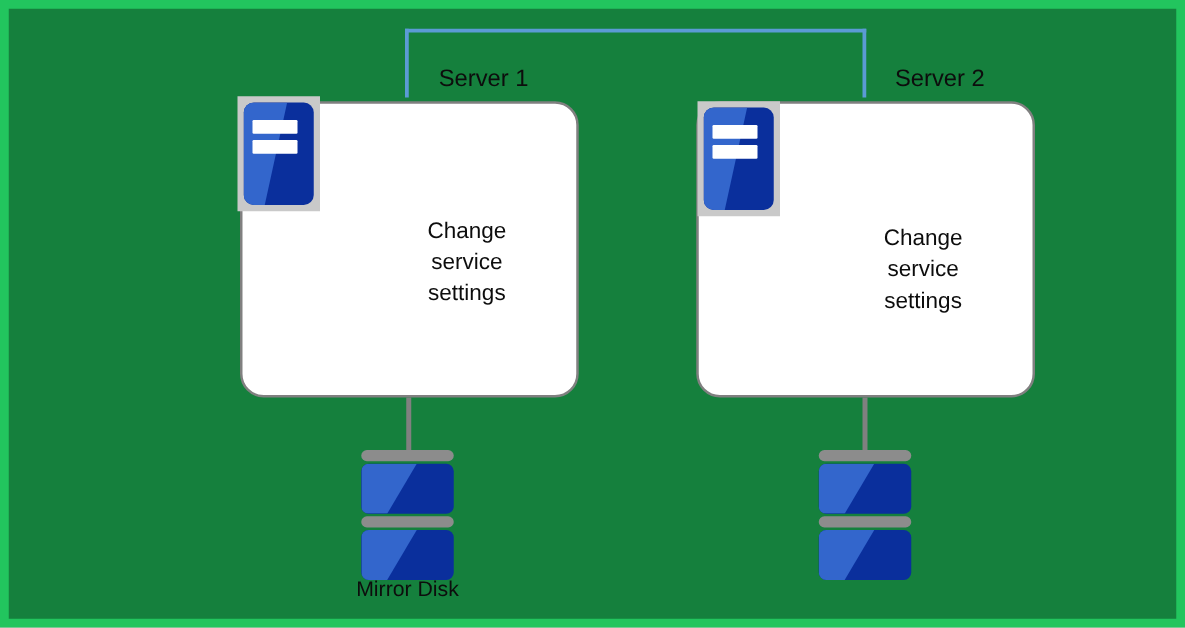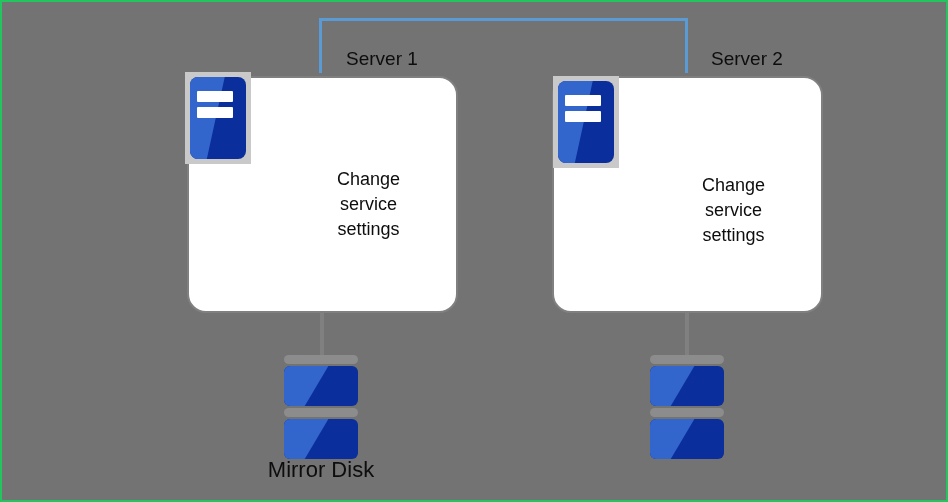--- a/index.html
+++ b/index.html
@@ -7,23 +7,23 @@
     padding: 0;
     background: #ffffff;
   }
   body {
     font-family: "Liberation Sans", sans-serif;
   }
   #canvas {
     position: relative;
     width: 948px;
     height: 502px;
-    background: #737373;
+    background: #15803d;
     box-sizing: border-box;
-    border: 2px solid #22c55e;
+    border: 7px solid #22c55e;
     overflow: hidden;
   }
 
   
   .net-h {
     position: absolute;
     background: #5b9bd5;
   }
   .net-v {
     position: absolute;
@@ -124,21 +124,21 @@
     content: "";
     position: absolute;
     inset: 0;
     background: #3366cc;
     clip-path: polygon(0 0, 60% 0, 28% 100%, 0 100%);
   }
   .disk-label {
     position: absolute;
     width: 190px;
     text-align: center;
-    font-size: 22px;
+    font-size: 17px;
     color: #0d0d0d;
     white-space: nowrap;
   }
 </style>
 </head>
 <body>
 
 <div id="canvas">
 
   <div class="net-h" style="left:317px; top:16px; width:369px; height:3px;"></div>

